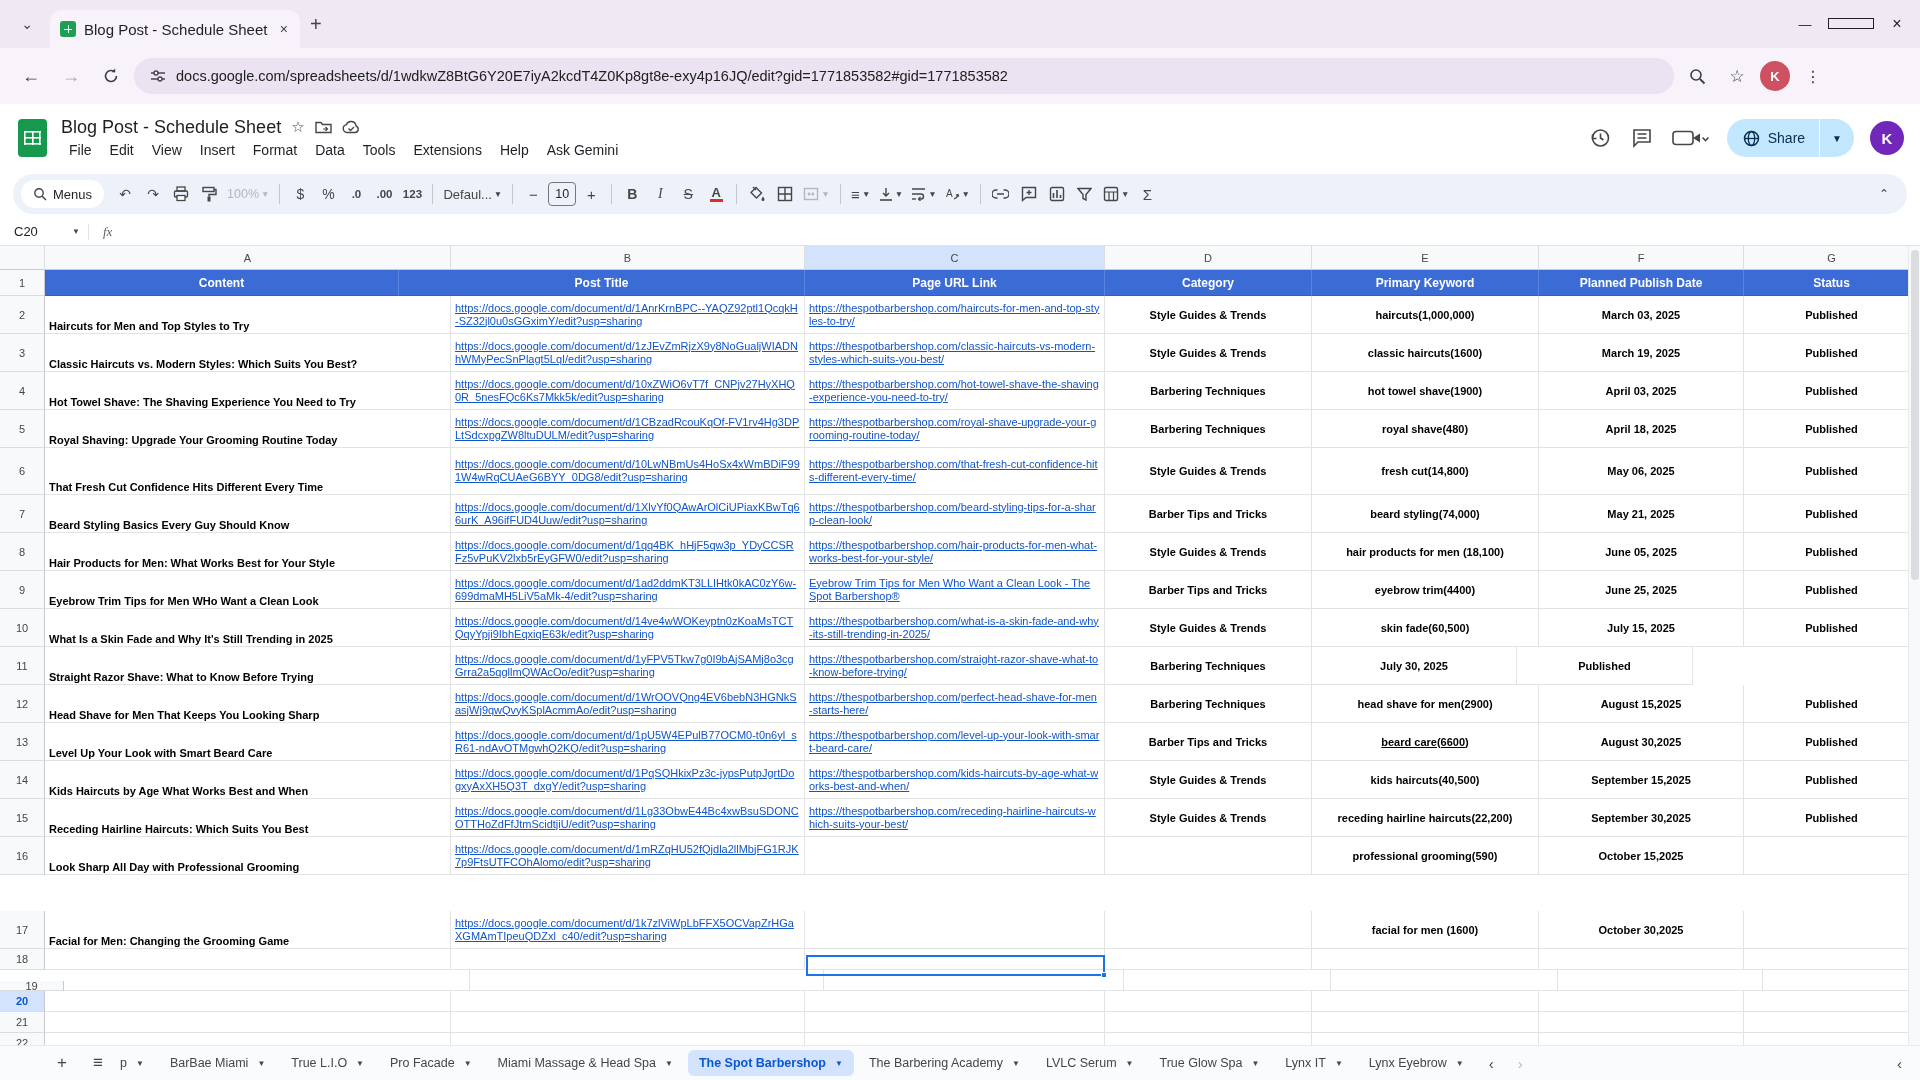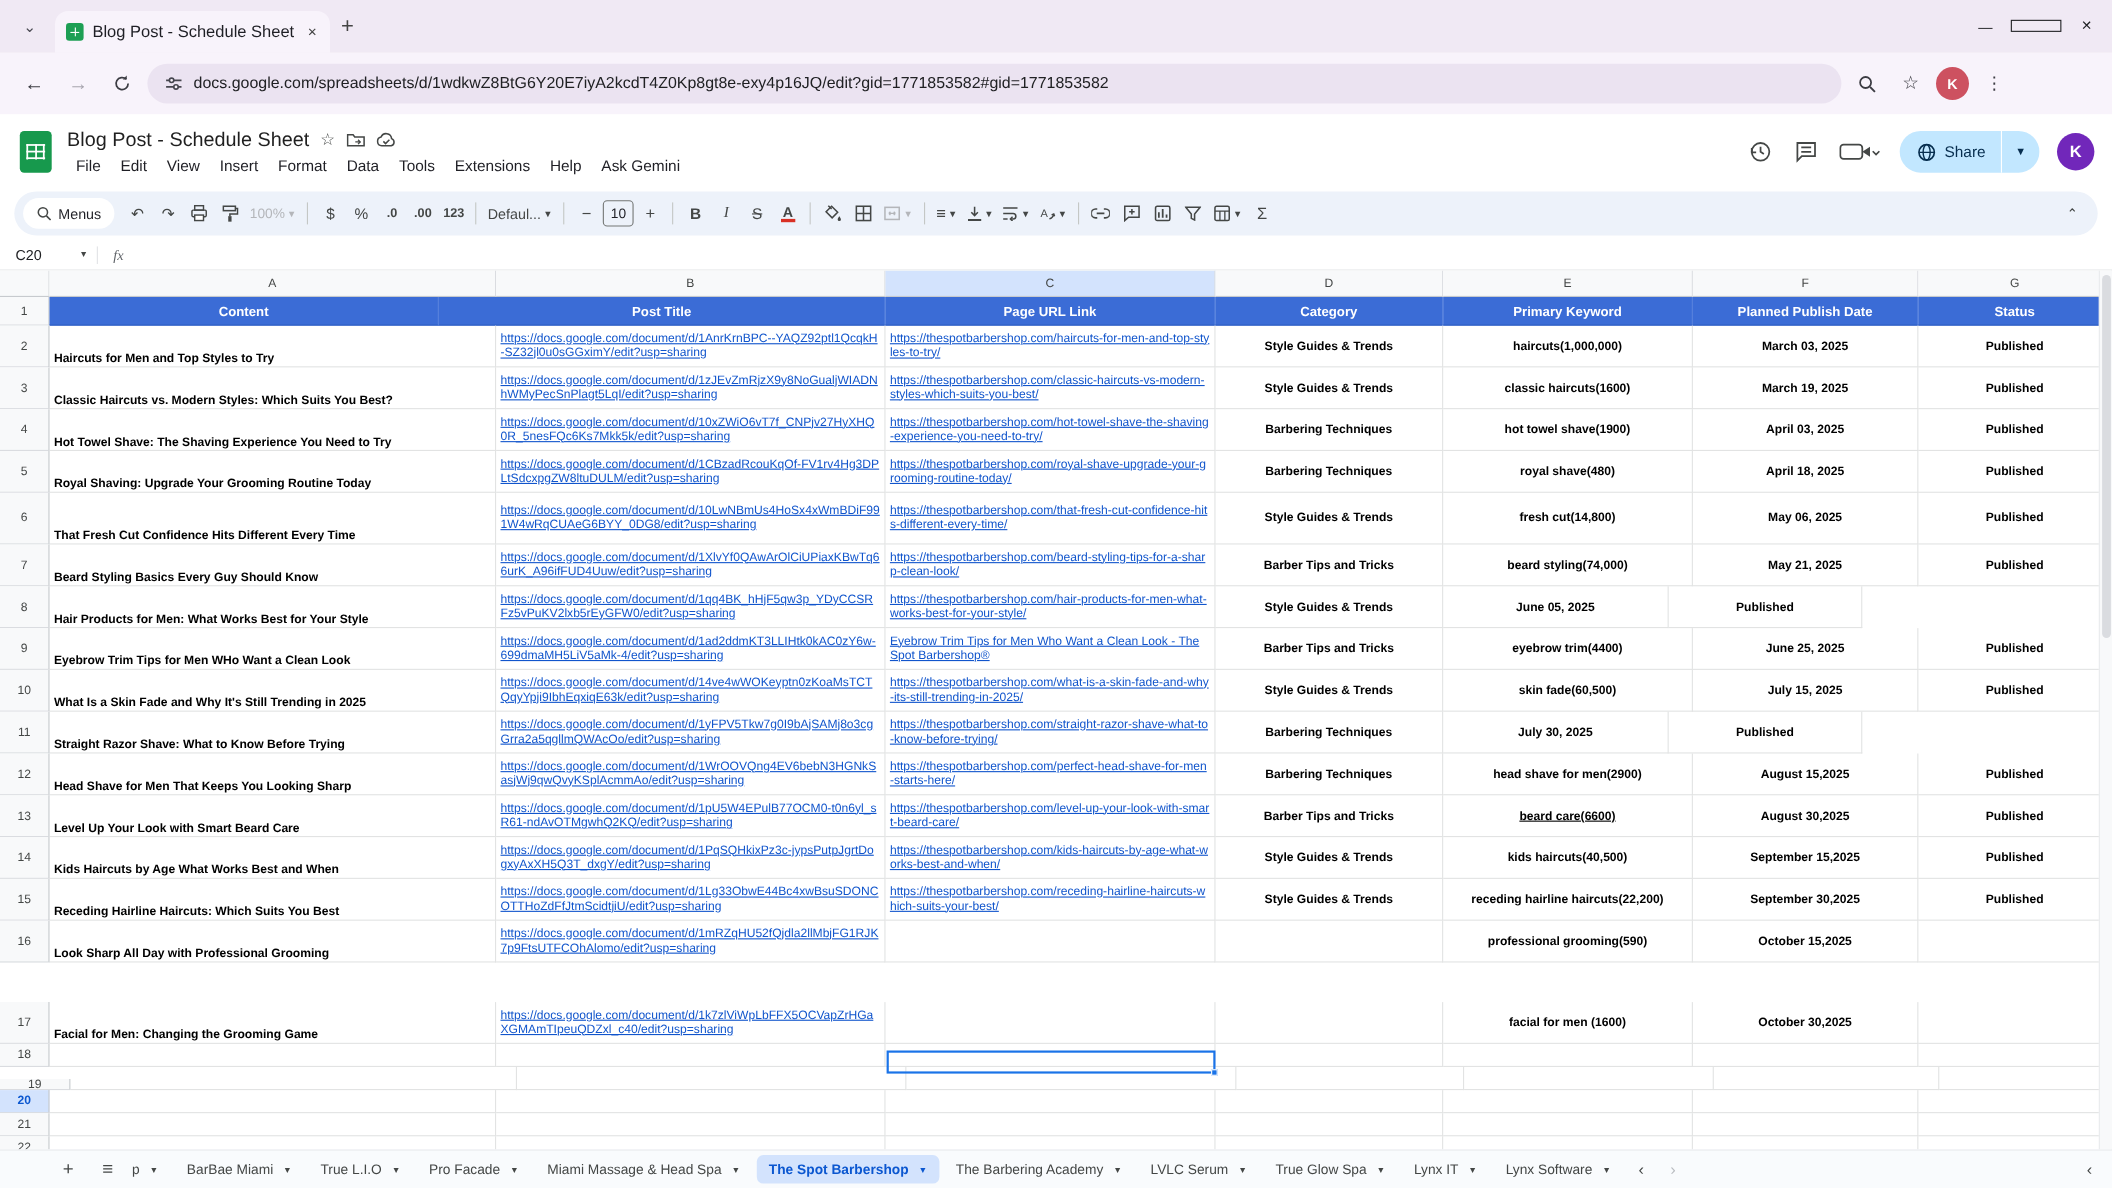--- a/index.html
+++ b/index.html
@@ -578,20 +578,23 @@
           </div>
           <div class="g-cell c-link" style="width: 354px; flex: 0 0 auto;">
             <span>https://docs.google.com/document/d/1qq4BK_hHjF5qw3p_YDyCCSRFz5vPuKV2lxb5rEyGFW0/edit?usp=sharing</span>
           </div>
           <div class="g-cell c-link" style="width: 300px; flex: 0 0 auto;">
             <span>https://thespotbarbershop.com/hair-products-for-men-what-works-best-for-your-style/</span>
           </div>
           <div class="g-cell c-mid" style="width: 207px; flex: 0 0 auto;">
             <span>Style Guides &amp; Trends</span>
           </div>
+          <div class="g-cell c-mid" style="width: 227px; flex: 0 0 auto;">
+            <span>hair products for men (18,100)</span>
+          </div>
           <div class="g-cell c-mid" style="width: 205px; flex: 0 0 auto;">
             <span>June 05, 2025</span>
           </div>
           <div class="g-cell c-mid" style="width: 176px; flex: 0 0 auto;">
             <span>Published</span>
           </div>
         </div>
         <div class="g-row" style="height: 38px;">
           <div class="gutter" style="width: 45px; flex: 0 0 auto;">
             <span>9</span>
@@ -930,21 +933,21 @@
         </div>
         <div class="sheet-tab">
           <span>True Glow Spa</span>
           <span class="tb-caret">▼</span>
         </div>
         <div class="sheet-tab">
           <span>Lynx IT</span>
           <span class="tb-caret">▼</span>
         </div>
         <div class="sheet-tab">
-          <span>Lynx Software</span>
+          <span>Lynx Eyebrow</span>
           <span class="tb-caret">▼</span>
         </div>
       </div>
     <span class="tab-nav">‹</span>
     <span class="tab-nav disabled">›</span>
     <span class="tab-nav" id="tabbar-right-arrow">‹</span>
   </div>
 
 </div>
 

